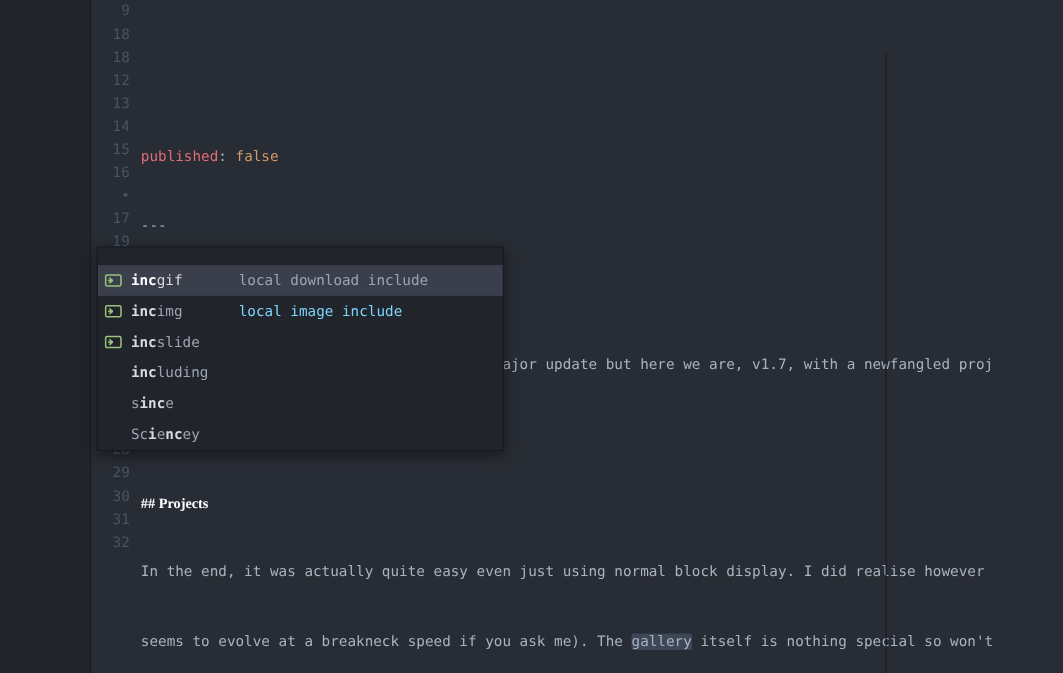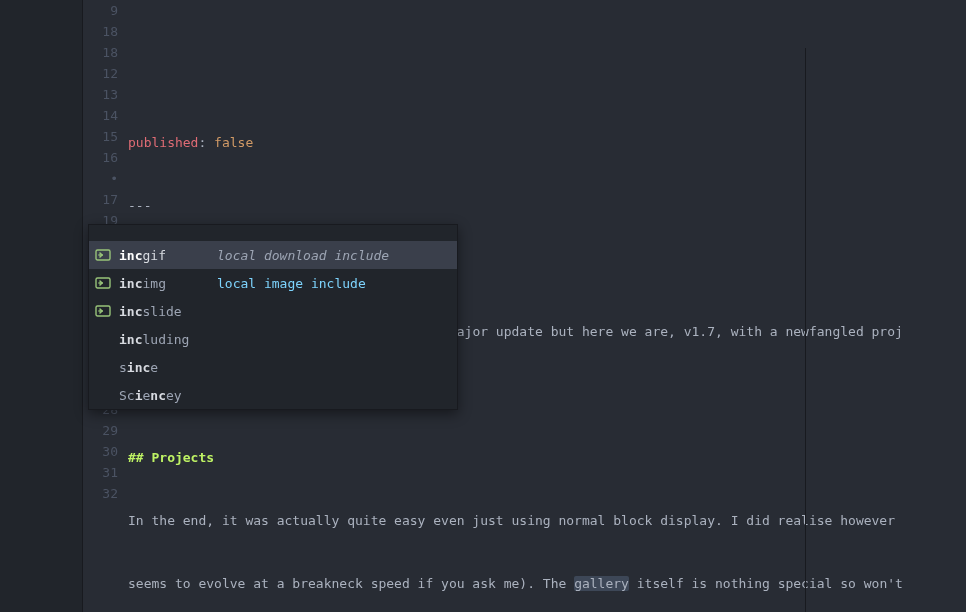--- a/index.html
+++ b/index.html
@@ -38,21 +38,21 @@
     flex: 1;
     position: relative;
     color: #abb2bf;
     white-space: pre;
     overflow: hidden;
     margin-top: 48px;
   }
   .code-line { height: 21px; }
   .tok-key { color: #e06c75; }
   .tok-val { color: #d19a66; }
-  .tok-head { color: #bef264; font-weight: bold; }
+  .tok-head { color: #ffffff; font-weight: bold; font-family: Liberation Serif, serif; }
   .tok-plain { color: #abb2bf; }
   .hl-word {
     background: rgba(99,123,156,0.35);
     border-radius: 2px;
   }
   .spell {
     text-decoration: underline wavy #e06c75;
     text-decoration-thickness: 1px;
     text-underline-offset: 2px;
   }
@@ -87,21 +87,21 @@
     width: 100px;
     padding-left: 2px;
     white-space: pre;
   }
   .ac-label b { color: #d7dae0; font-weight: bold; }
   .ac-row.selected .ac-label b { color: #ffffff; }
   .ac-desc {
     color: #7dd3fc;
     white-space: pre;
   }
-  .ac-row.selected .ac-desc { color: #9da5b4; font-style: italic; }
+  .ac-row.selected .ac-desc { color: #9da5b4; }
   .snip-icon-svg { display:block; }
   .right-divider {
     position:absolute;
     top:0; bottom:0;
     width:1px;
     background:#181a1f;
   }
 </style>
 </head>
 <body>

